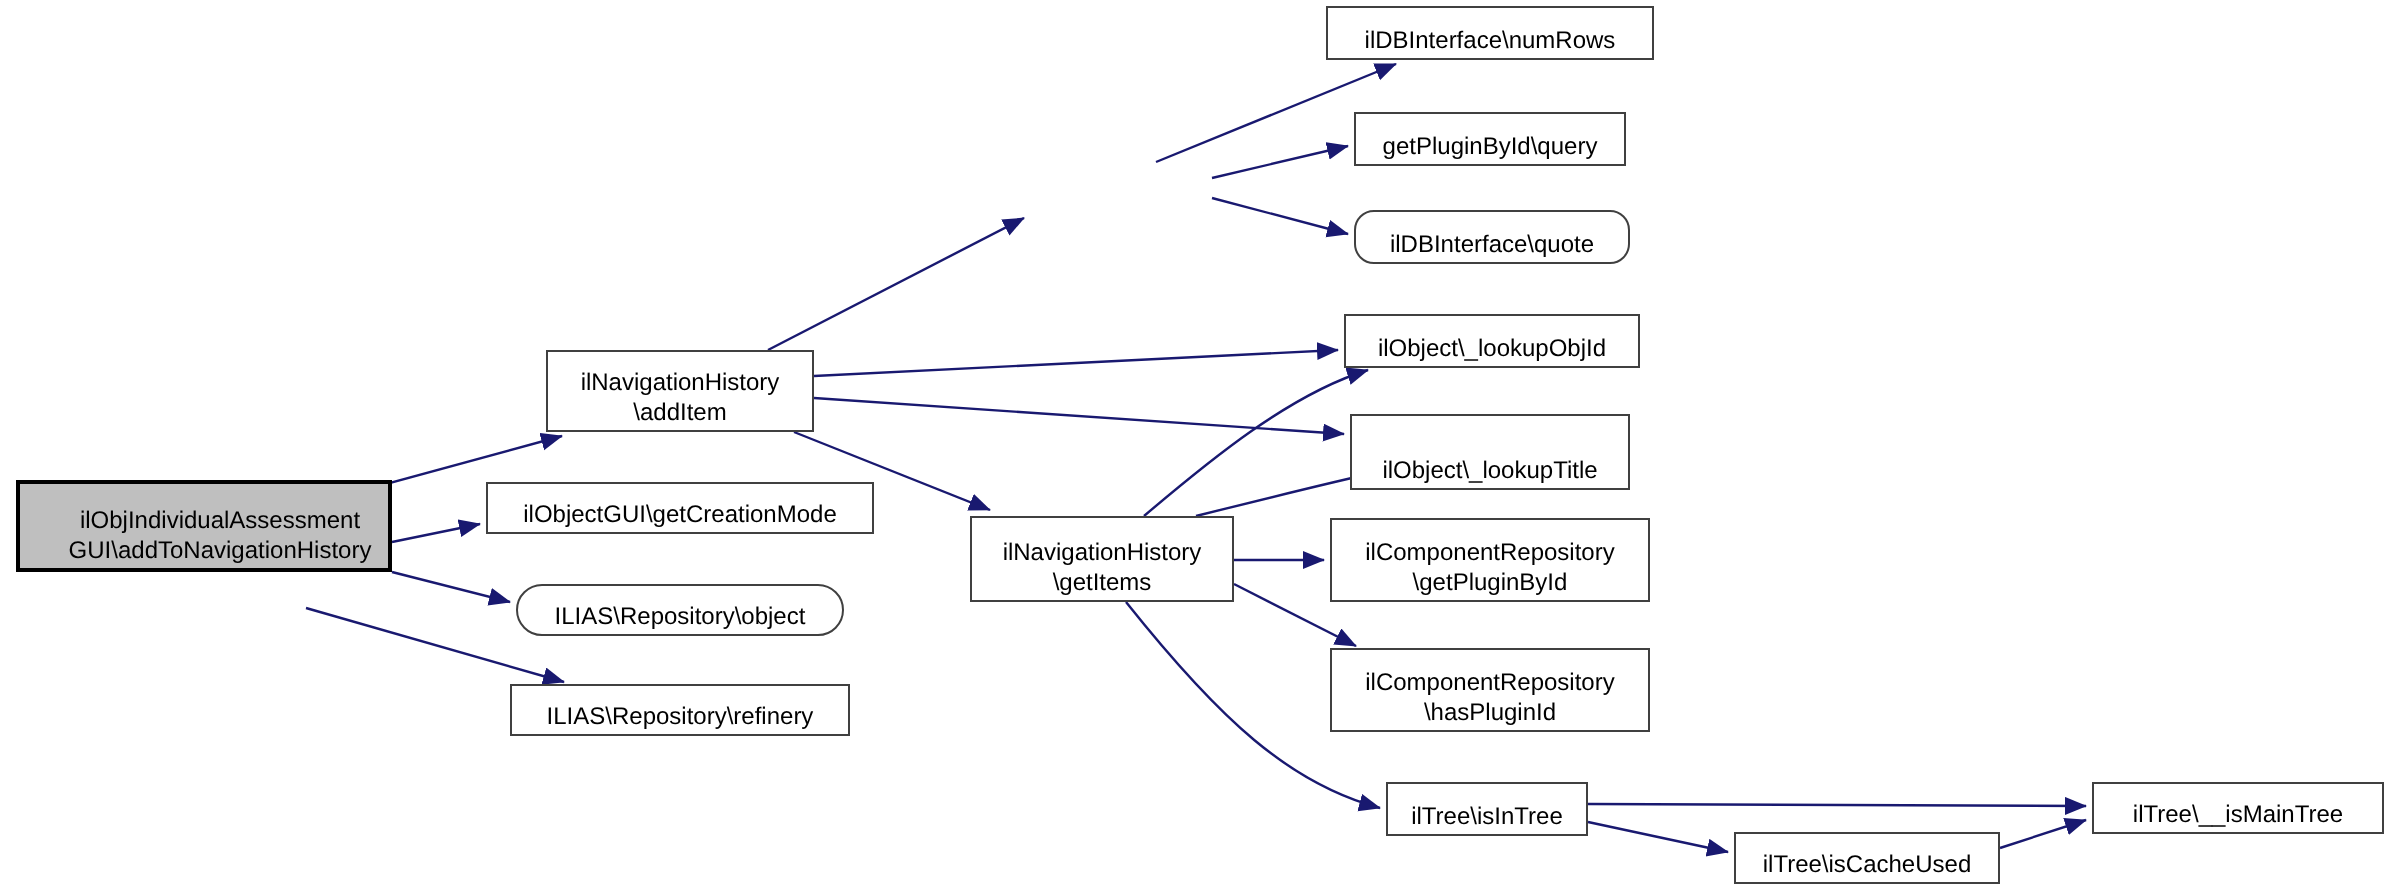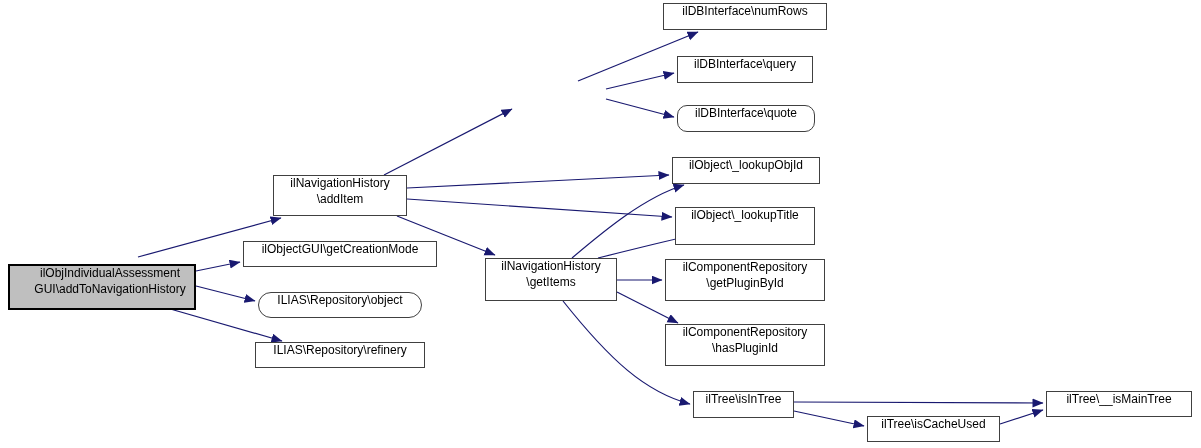--- a/index.html
+++ b/index.html
@@ -18,21 +18,21 @@
     font-family:"Liberation Sans", sans-serif;
   }
   svg.edges{position:absolute;left:0;top:0;width:1201px;height:448px;}
   path.edge{stroke:var(--color-edge);stroke-width:1.2;fill:none;}
   .arrow{fill:var(--color-edge);}
   .node{
     position:absolute;box-sizing:border-box;
     background:var(--color-node-fill);
     border:1px solid var(--color-node-border);
     color:var(--color-text);
-    display:flex;align-items:flex-start;justify-content:center;
+    display:flex;align-items:flex-end;justify-content:center;
     text-align:center;font-size:12px;line-height:1.3;
     white-space:pre;cursor:pointer;
   }
   .node.highlight{
     background:var(--color-highlight-fill);
     border:2px solid var(--color-main-border);
     cursor:default;
   }
   .node span{display:block;}
 </style>
@@ -61,21 +61,21 @@
     <path class="edge" d="M617,292 L678,323" marker-end="url(#ah)"></path>
     <path class="edge" d="M563,301 C610,360 645,392 690,404" marker-end="url(#ah)"></path>
     <path class="edge" d="M578,81 L698,32" marker-end="url(#ah)"></path>
     <path class="edge" d="M606,89 L674,73" marker-end="url(#ah)"></path>
     <path class="edge" d="M606,99 L674,117" marker-end="url(#ah)"></path>
     <path class="edge" d="M794,402 L1043,403" marker-end="url(#ah)"></path>
     <path class="edge" d="M794,411 L864,426" marker-end="url(#ah)"></path>
     <path class="edge" d="M1000,424 L1043,410" marker-end="url(#ah)"></path>
   </svg>
 
-  <div class="node highlight" style="left:8px;top:264px;width:188px;height:46px;padding-left:16px;">
+  <div class="node highlight" style="left:8px;top:240px;width:188px;height:46px;padding-left:16px;">
     <span>ilObjIndividualAssessment
 GUI\addToNavigationHistory</span>
   </div>
 
   <div class="node" style="left:273px;top:175px;width:134px;height:41px;">
     <span>ilNavigationHistory
 \addItem</span>
   </div>
 
   <div class="node" style="left:243px;top:241px;width:194px;height:26px;">
@@ -94,21 +94,21 @@
   <div class="node" style="left:485px;top:258px;width:132px;height:43px;">
     <span>ilNavigationHistory
 \getItems</span>
   </div>
 
   <div class="node" style="left:663px;top:3px;width:164px;height:27px;">
     <span>ilDBInterface\numRows</span>
   </div>
 
   <div class="node" style="left:677px;top:56px;width:136px;height:27px;">
-    <span>ilDBInterface\query</span>
+    <span>getPluginById\query</span>
   </div>
 
   <div class="node" style="left:677px;top:105px;width:138px;height:27px;border-radius:10px;">
     <span>ilDBInterface\quote</span>
   </div>
 
   <div class="node" style="left:672px;top:157px;width:148px;height:27px;">
     <span>ilObject\_lookupObjId</span>
   </div>
 

